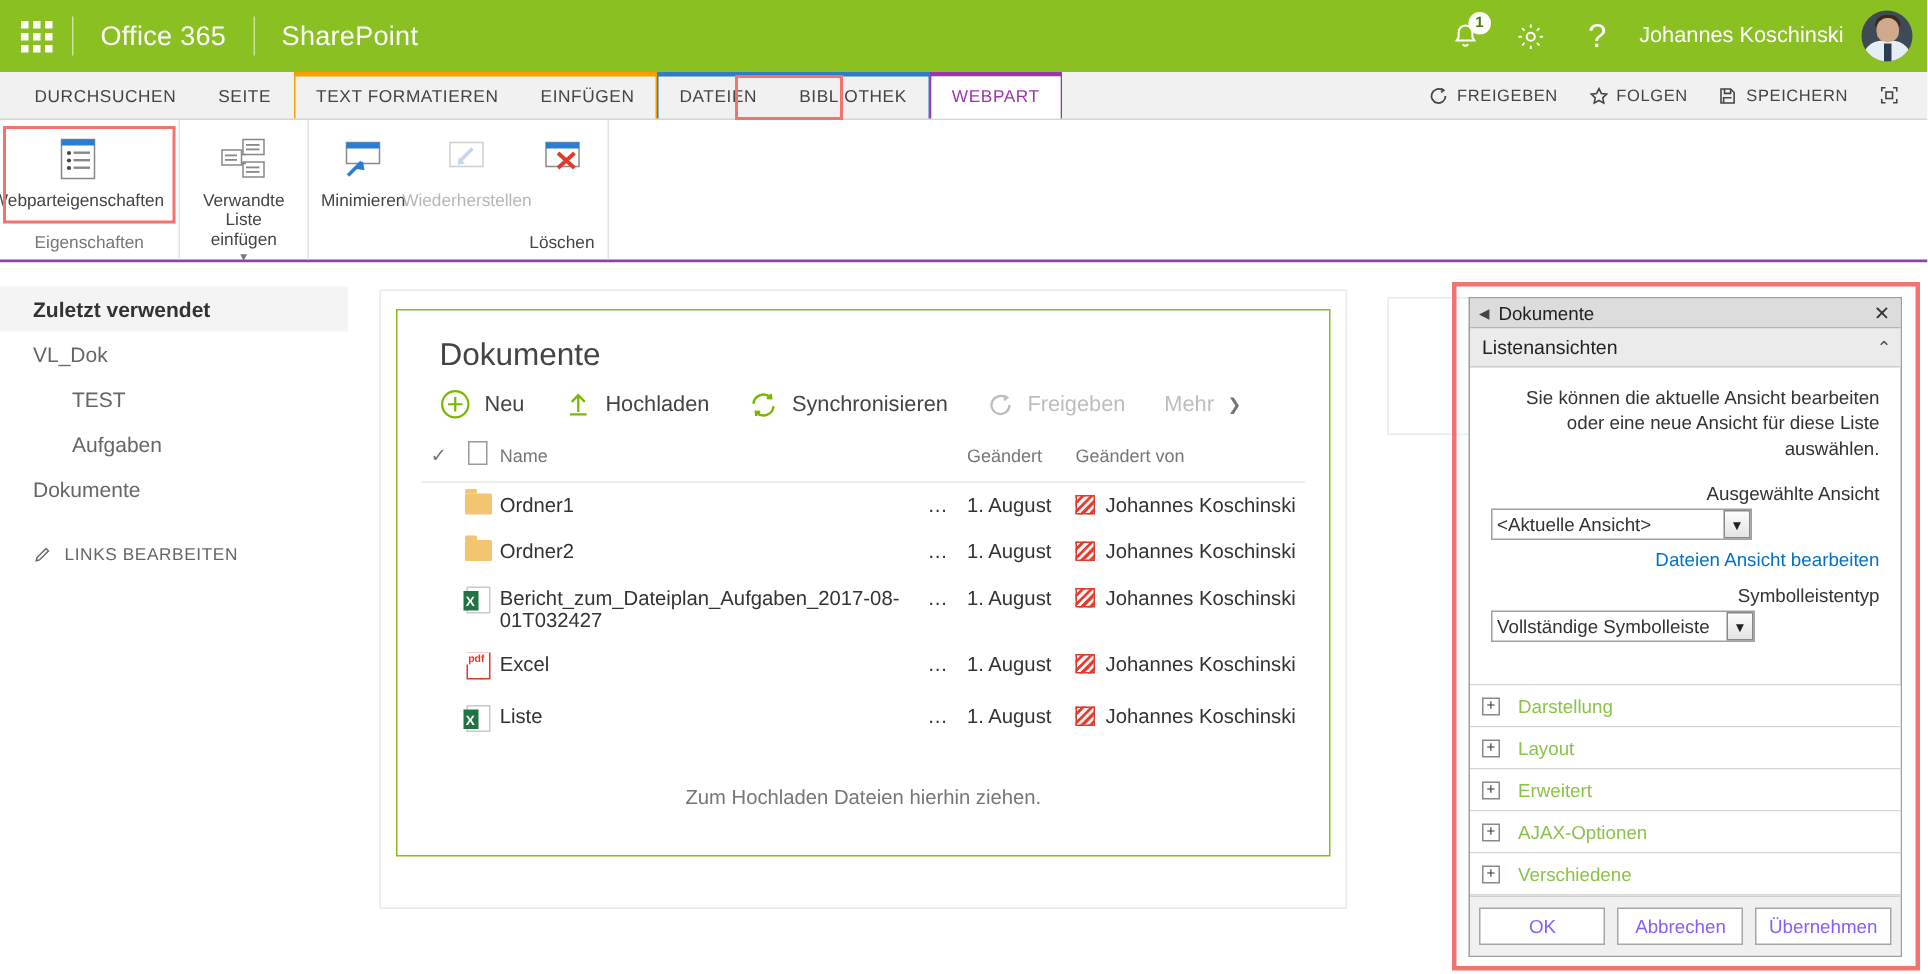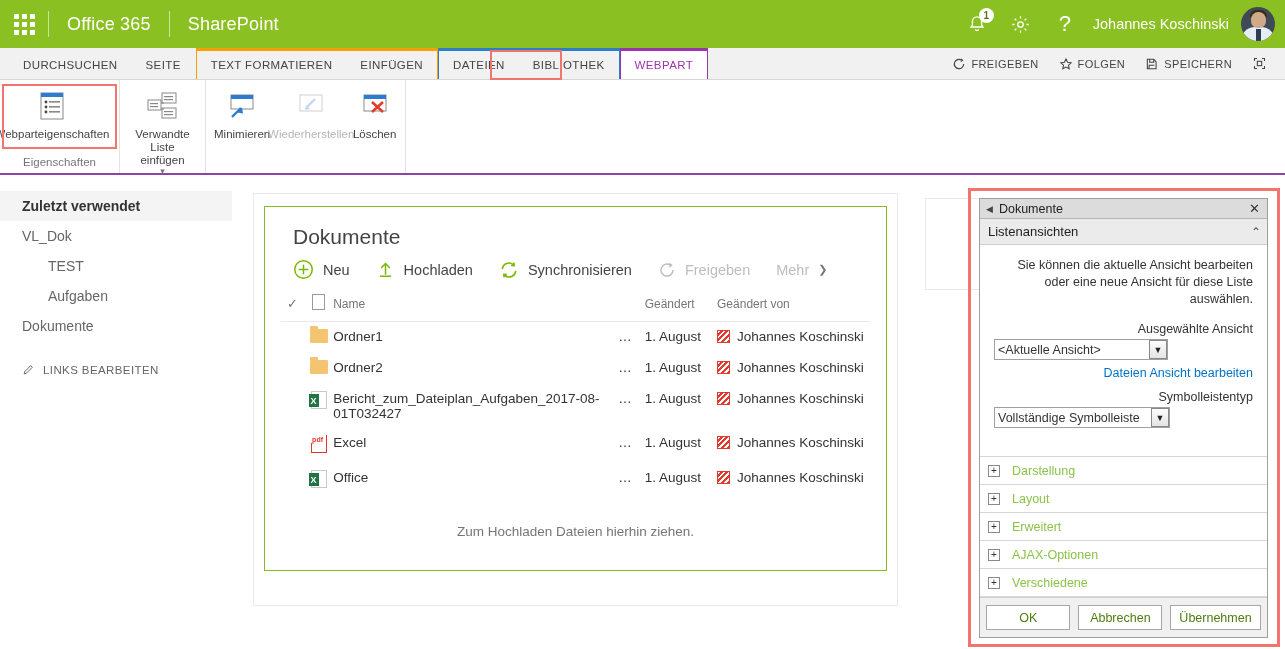--- a/index.html
+++ b/index.html
@@ -512,21 +512,21 @@
     align-items: center;
     justify-content: center;
     gap: 8px;
   }
   .tp-btn {
     min-width: 84px;
     height: 25px;
     background: #fff;
     border: 1px solid #a6a6a6;
     font-size: 12.5px;
-    color: #4d7c0f;
+    color: #8b5cf6;
     display: flex; align-items: center; justify-content: center;
     cursor: pointer;
     padding: 0 8px;
   }
 </style>
 </head>
 <body>
 
 <div id="suite-bar">
   <div class="waffle">
@@ -690,21 +690,21 @@
       <div class="rib-btn disabled" style="width:78px;">
         <div class="rib-ico">
           <svg width="32" height="28" viewBox="0 0 32 28">
             <rect x="5" y="3" width="22" height="16" fill="#fff" stroke="#cfcfcf"></rect>
             <path d="M20 7l-8 8" stroke="#c6d7ea" stroke-width="2.4"></path>
             <path d="M11 13l-1 5 5-1z" fill="#c6d7ea"></path>
           </svg>
         </div>
         <div class="lbl">Wiederherstellen</div>
       </div>
-      <div class="rib-btn" style="width:54px;">
+      <div class="rib-btn" style="width:54px;gap:28px;">
         <div class="rib-ico">
           <svg width="32" height="28" viewBox="0 0 32 28">
             <rect x="5" y="3" width="22" height="16" fill="#fff" stroke="#8a8a8a"></rect>
             <rect x="5" y="3" width="22" height="4" fill="#2b7cd3"></rect>
             <path d="M13 10l11 10M24 10L13 20" stroke="#e23b2e" stroke-width="2.6"></path>
           </svg>
         </div>
         <div class="lbl">Löschen</div>
       </div>
     </div>
@@ -840,21 +840,21 @@
         <td class="c-modby">
           <span class="modby-cell">
             <span class="tiny-ava"></span>
             <span>Johannes Koschinski</span>
           </span>
         </td>
       </tr>
       <tr>
         <td class="c-check"></td>
         <td class="c-icon"><span class="ic-xls"></span></td>
-        <td class="c-name">Office</td>
+        <td class="c-name">Liste</td>
         <td class="c-ell">…</td>
         <td class="c-mod">1. August</td>
         <td class="c-modby">
           <span class="modby-cell">
             <span class="tiny-ava"></span>
             <span>Johannes Koschinski</span>
           </span>
         </td>
       </tr>
     </tbody>

